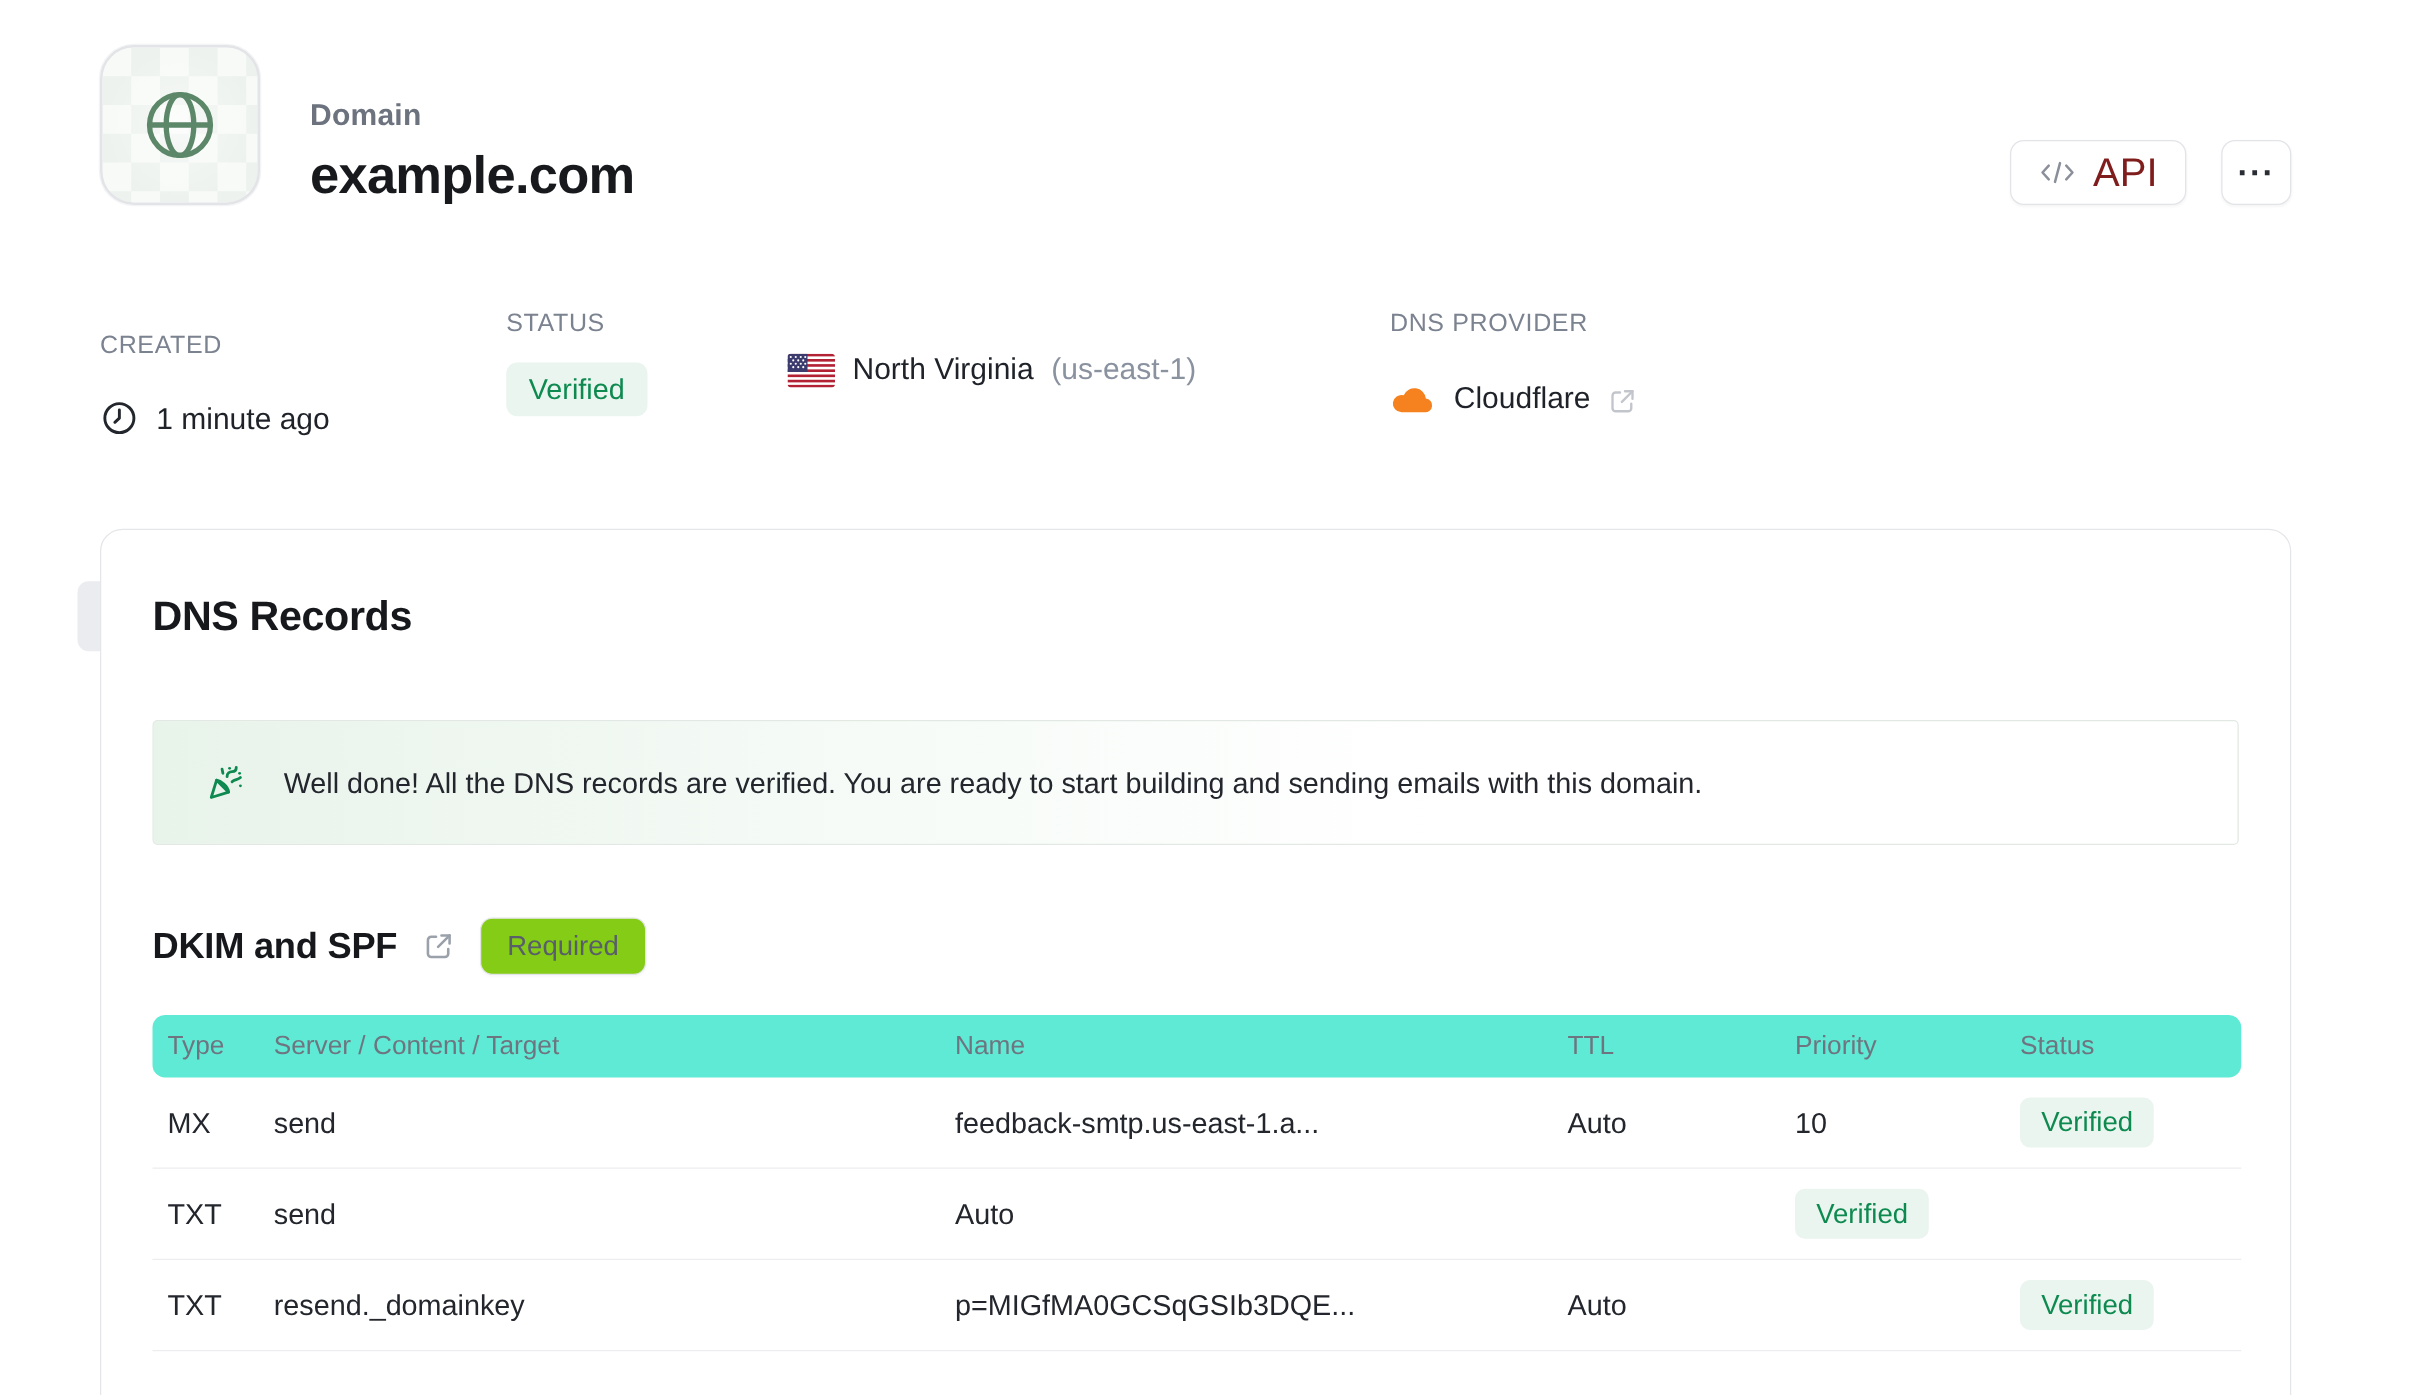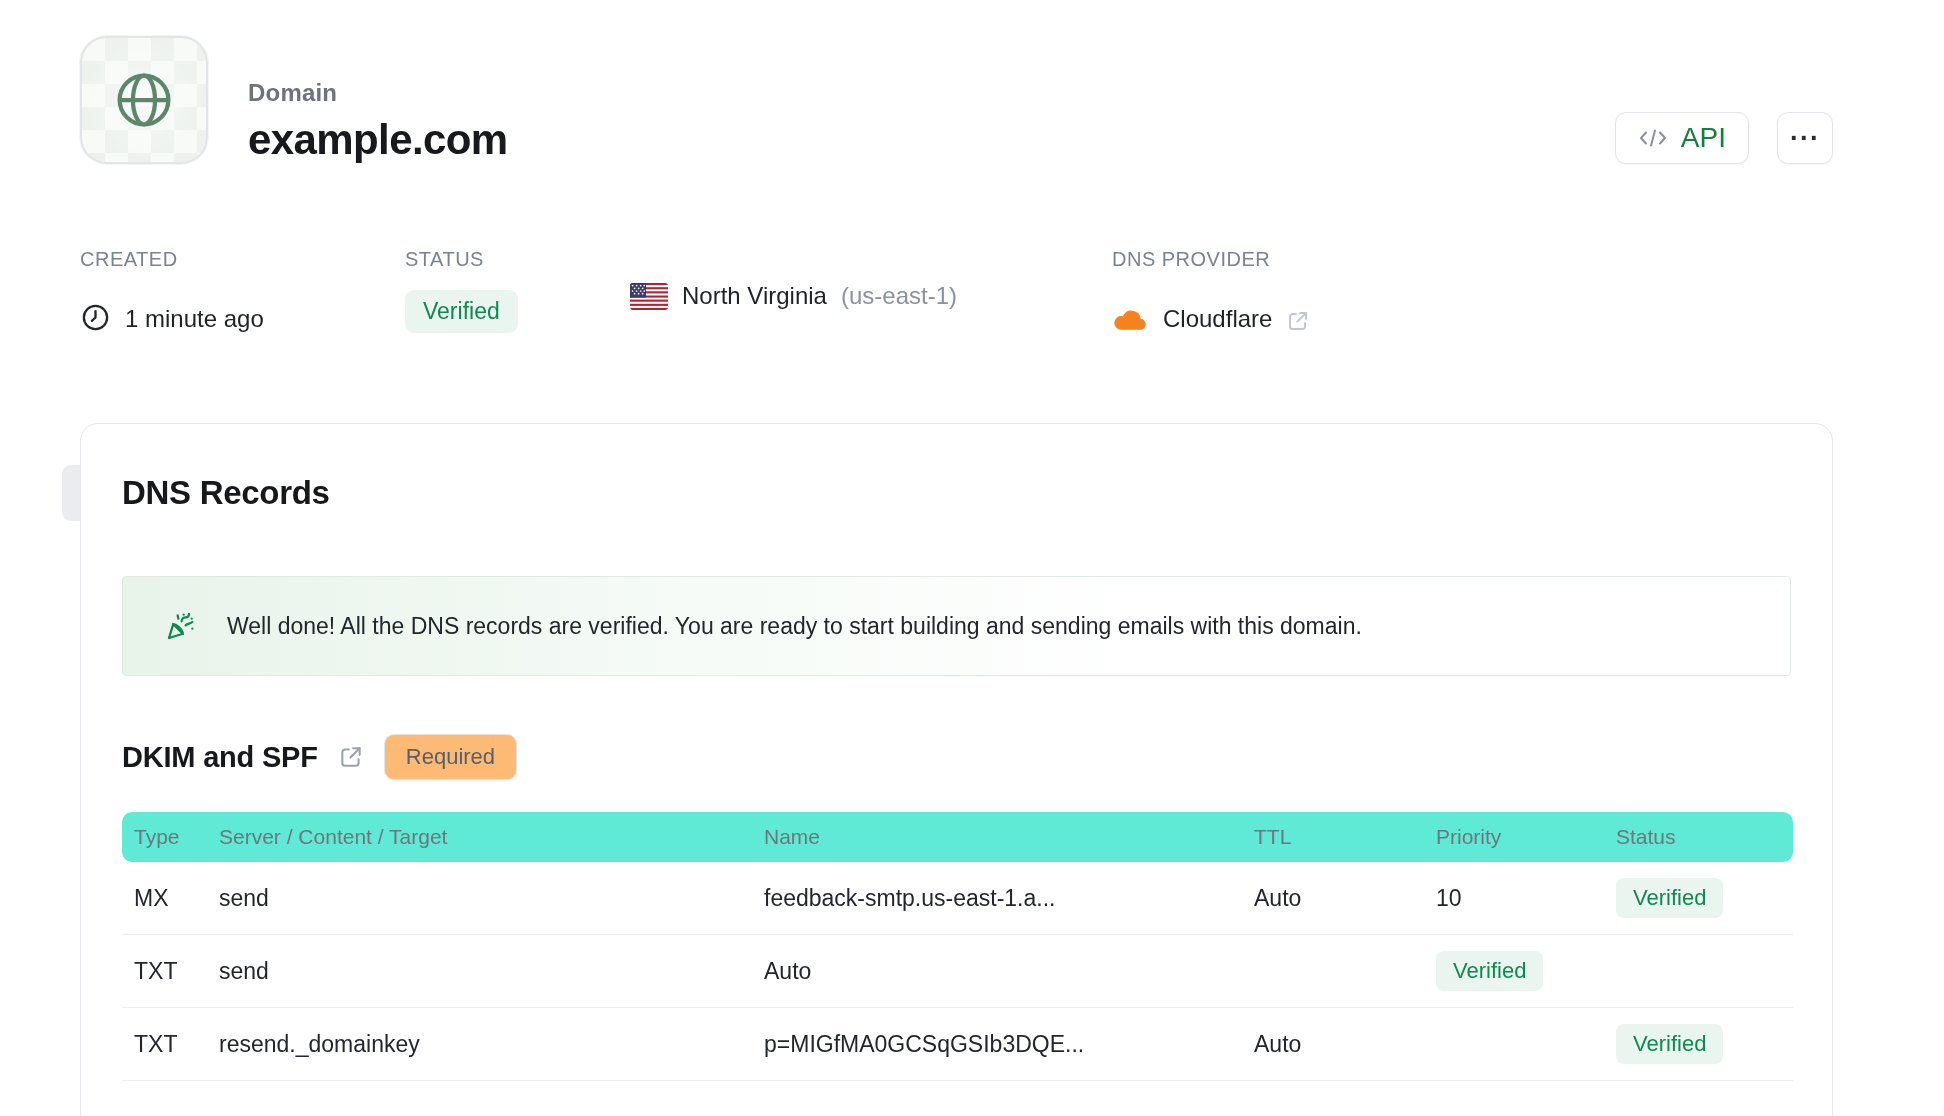--- a/index.html
+++ b/index.html
@@ -20,28 +20,28 @@
     display:flex; align-items:center; justify-content:center;
     box-shadow:0 0 0 1px #f3f4f5;
   }
   .header-text { margin-left:40px; }
   .d-label { font-size:24px; color:#6c727e; font-weight:700; letter-spacing:.2px; }
   .d-title { font-size:42px; color:#17191d; font-weight:700; margin-top:9px; letter-spacing:-0.6px; }
   .header-actions { margin-left:auto; display:flex; gap:28px; align-items:center; }
   .btn {
     height:52px; border:1.5px solid #e3e4e8; border-radius:11px; background:#fff;
     display:flex; align-items:center; justify-content:center;
-    font-size:28px; color:#15803d; padding:0 22px; gap:13px; cursor:pointer;
+    font-size:32px; color:#7f1d1d; padding:0 22px; gap:13px; cursor:pointer;
     box-shadow:0 1px 2px rgba(20,22,25,.04);
   }
   .btn-menu { width:56px; padding:0; font-size:27px; font-weight:700; letter-spacing:1px; color:#2a2d33; }
 
   
   .meta { position:absolute; left:80px; top:248px; display:flex; }
-  .meta-col-1 { width:325px; } .meta-col-2 { width:225px; } .meta-col-3 { width:482px; }
+  .meta-col-1 { width:325px;margin-top:17px; } .meta-col-2 { width:225px; } .meta-col-3 { width:482px; }
   .meta-label { font-size:20px; color:#7c8390; font-weight:500; letter-spacing:.5px; }
   .meta-value { margin-top:16px; height:46px; font-size:24px; color:#1f2329; display:flex; align-items:flex-end; gap:14px; }
   .region-code { color:#8a92a0; }
   .badge-green {
     display:inline-flex; align-items:center; background:#e9f5ee; color:#0e8a51;
     border-radius:9px; padding:8px 18px; font-size:23px;
   }
 
   
   .side-pill { position:absolute; left:62px; top:465px; width:26px; height:56px; background:#ebecef; border-radius:9px; }
@@ -57,21 +57,21 @@
     margin-top:64px; height:100px; border:1px solid #e2e9e4; border-radius:4px;
     background:linear-gradient(90deg, #e8f3ea 0%, #f6fbf7 35%, #ffffff 62%);
     display:flex; align-items:center; padding:0 42px; gap:30px;
   }
   .banner-text { font-size:23px; color:#23262c; }
 
   .section-head { margin-top:58px; display:flex; align-items:center; gap:20px; }
   .section-title { font-size:29px; font-weight:700; color:#16181c; margin:0; letter-spacing:-0.2px; }
   .required-badge {
     border:1.5px solid #e3e4e8; border-radius:10px; padding:9px 21px;
-    font-size:22px; color:#595f6a; background:#fdba74; box-shadow:0 1px 2px rgba(20,22,25,.03);
+    font-size:22px; color:#595f6a; background:#84cc16; box-shadow:0 1px 2px rgba(20,22,25,.03);
   }
 
   
   .dns-table { margin-top:32px; width:1671px; }
   .thead, .trow {
     display:grid; grid-template-columns:85px 545px 490px 182px 180px 1fr;
     align-items:center; padding-left:12px;
   }
   .thead {
     height:50px; background:#5eead4; border-radius:10px;

